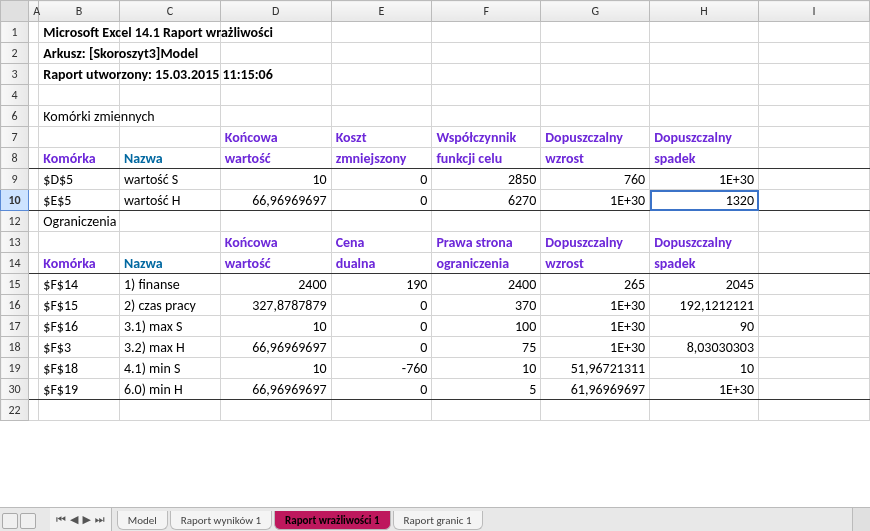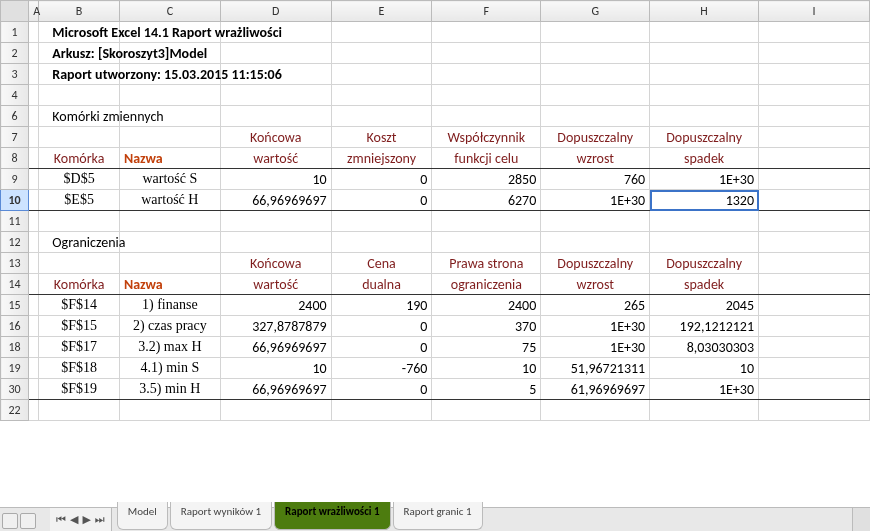--- a/index.html
+++ b/index.html
@@ -51,24 +51,24 @@
   col.c-A { width: 10px; }
   col.c-B { width: 80px; }
   col.c-C { width: 100px; }
   col.c-D { width: 110px; }
   col.c-E { width: 100px; }
   col.c-F { width: 108px; }
   col.c-G { width: 108px; }
   col.c-H { width: 108px; }
   col.c-I { width: 110px; }
   .bold { font-weight: 700; }
-  .hdr { font-weight: 400; color: #7f1d1d; text-align: center; }
-  .hdr-l { font-weight: 700; color: #c2410c; text-align: left; }
+  .hdr { font-weight: 700; color: #6d28d9; text-align: left; }
+  .hdr-l { font-weight: 700; color: #0369a1; text-align: left; }
   .right { text-align: right; font-variant-numeric: tabular-nums; }
-  .left { text-align: center; font-family: Liberation Serif, serif; }
+  .left { text-align: left; }
   .underline td { border-bottom: 1.5px solid #333 !important; }
   .topline td { border-top: 1.5px solid #333 !important; }
   tr.sel-row th.row-h { background: #cde3ff; border: 1px solid #5a8ad6; font-weight: bold; }
   td.sel-cell { outline: 2px solid #3b73c8; outline-offset: -2px; background: #fff; margin-left: 27px; }
   
   .tabstrip {
     position: absolute;
     left: 0; right: 0; bottom: 0;
     height: 24px;
     background: #e8e8e8;
@@ -83,52 +83,52 @@
     align-items: center;
     padding: 0 6px;
     gap: 4px;
     border-right: 1px solid #bbb;
     background: #f2f2f2;
     margin-left: 50px;
   }
   .navbtns span { cursor: pointer; color: #555; }
   .tabs { display: flex; align-items: flex-end; padding-left: 4px; }
   .tab {
-    padding: 3px 10px 11px 10px;
+    padding: 3px 10px 2px 10px;
     margin: 0 1px;
     background: #f4f4f4;
     border: 1px solid #bbb;
     border-top: none;
     border-bottom-left-radius: 6px;
     border-bottom-right-radius: 6px;
     color: #444;
     cursor: pointer;
     position: relative;
     top: -1px;
   }
   .tab.active {
-    background: #4d7c0f;
+    background: #be185d;
     font-weight: 700;
     color: #000;
   }
   .scroll-right {
     margin-left: auto;
     width: 18px;
     background: #e0e0e0;
     border-left: 1px solid #bbb;
   }
   .bottom-left-icons{
     position:absolute; left:2px; bottom:2px; display:flex; gap:2px;
   }
   .bottom-left-icons div{
     width:16px;height:16px;border:1px solid #aaa;background:#f0f0f0;border-radius:2px;
   }
   
   td.ov { position: relative; }
-  td.ov span.ot { position: absolute; left:13px; top:2px; white-space: nowrap; width: 600px; }
+  td.ov span.ot { position: absolute; left:4px; top:2px; white-space: nowrap; width: 600px; }
 </style>
 </head>
 <body>
 
 <div class="grid-wrap">
 <table class="sheet">
   <colgroup>
     <col style="width:28px">
         <col class="c-A">
         <col class="c-B">
@@ -272,32 +272,20 @@
     <td class="left">$E$5</td>
     <td class="left">wartość H</td>
     <td class="right">66,96969697</td>
     <td class="right">0</td>
     <td class="right">6270</td>
     <td class="right">1E+30</td>
     <td class="right sel-cell">1320</td>
     <td></td>
         </tr>
 
-  <tr>
-          <th class="row-h">11</th>
-          <td></td>
-          <td></td>
-          <td></td>
-          <td></td>
-          <td></td>
-          <td></td>
-          <td></td>
-          <td></td>
-          <td></td>
-        </tr>
 
   <tr>
           <th class="row-h">12</th>
     <td></td>
           <td class="ov">
             <span class="ot">Ograniczenia</span>
           </td>
           <td></td>
           <td></td>
           <td></td>
@@ -351,23 +339,35 @@
     <td class="left">$F$15</td>
     <td class="left">2) czas pracy</td>
     <td class="right">327,8787879</td>
     <td class="right">0</td>
     <td class="right">370</td>
     <td class="right">1E+30</td>
     <td class="right">192,1212121</td>
           <td></td>
         </tr>
   <tr>
+          <th class="row-h">17</th>
+          <td></td>
+    <td class="left">$F$16</td>
+    <td class="left">3.1) max S</td>
+    <td class="right">10</td>
+    <td class="right">0</td>
+    <td class="right">100</td>
+    <td class="right">1E+30</td>
+    <td class="right">90</td>
+          <td></td>
+        </tr>
+  <tr>
           <th class="row-h">18</th>
           <td></td>
-    <td class="left">$F$17</td>
+    <td class="left">$F$3</td>
     <td class="left">3.2) max H</td>
     <td class="right">66,96969697</td>
     <td class="right">0</td>
     <td class="right">75</td>
     <td class="right">1E+30</td>
     <td class="right">8,03030303</td>
           <td></td>
         </tr>
   <tr>
           <th class="row-h">19</th>
@@ -378,21 +378,21 @@
     <td class="right">-760</td>
     <td class="right">10</td>
     <td class="right">51,96721311</td>
     <td class="right">10</td>
           <td></td>
         </tr>
   <tr class="underline">
           <th class="row-h">30</th>
           <td></td>
     <td class="left">$F$19</td>
-    <td class="left">3.5) min H</td>
+    <td class="left">6.0) min H</td>
     <td class="right">66,96969697</td>
     <td class="right">0</td>
     <td class="right">5</td>
     <td class="right">61,96969697</td>
     <td class="right">1E+30</td>
           <td></td>
         </tr>
 
   <tr>
           <th class="row-h">22</th>

